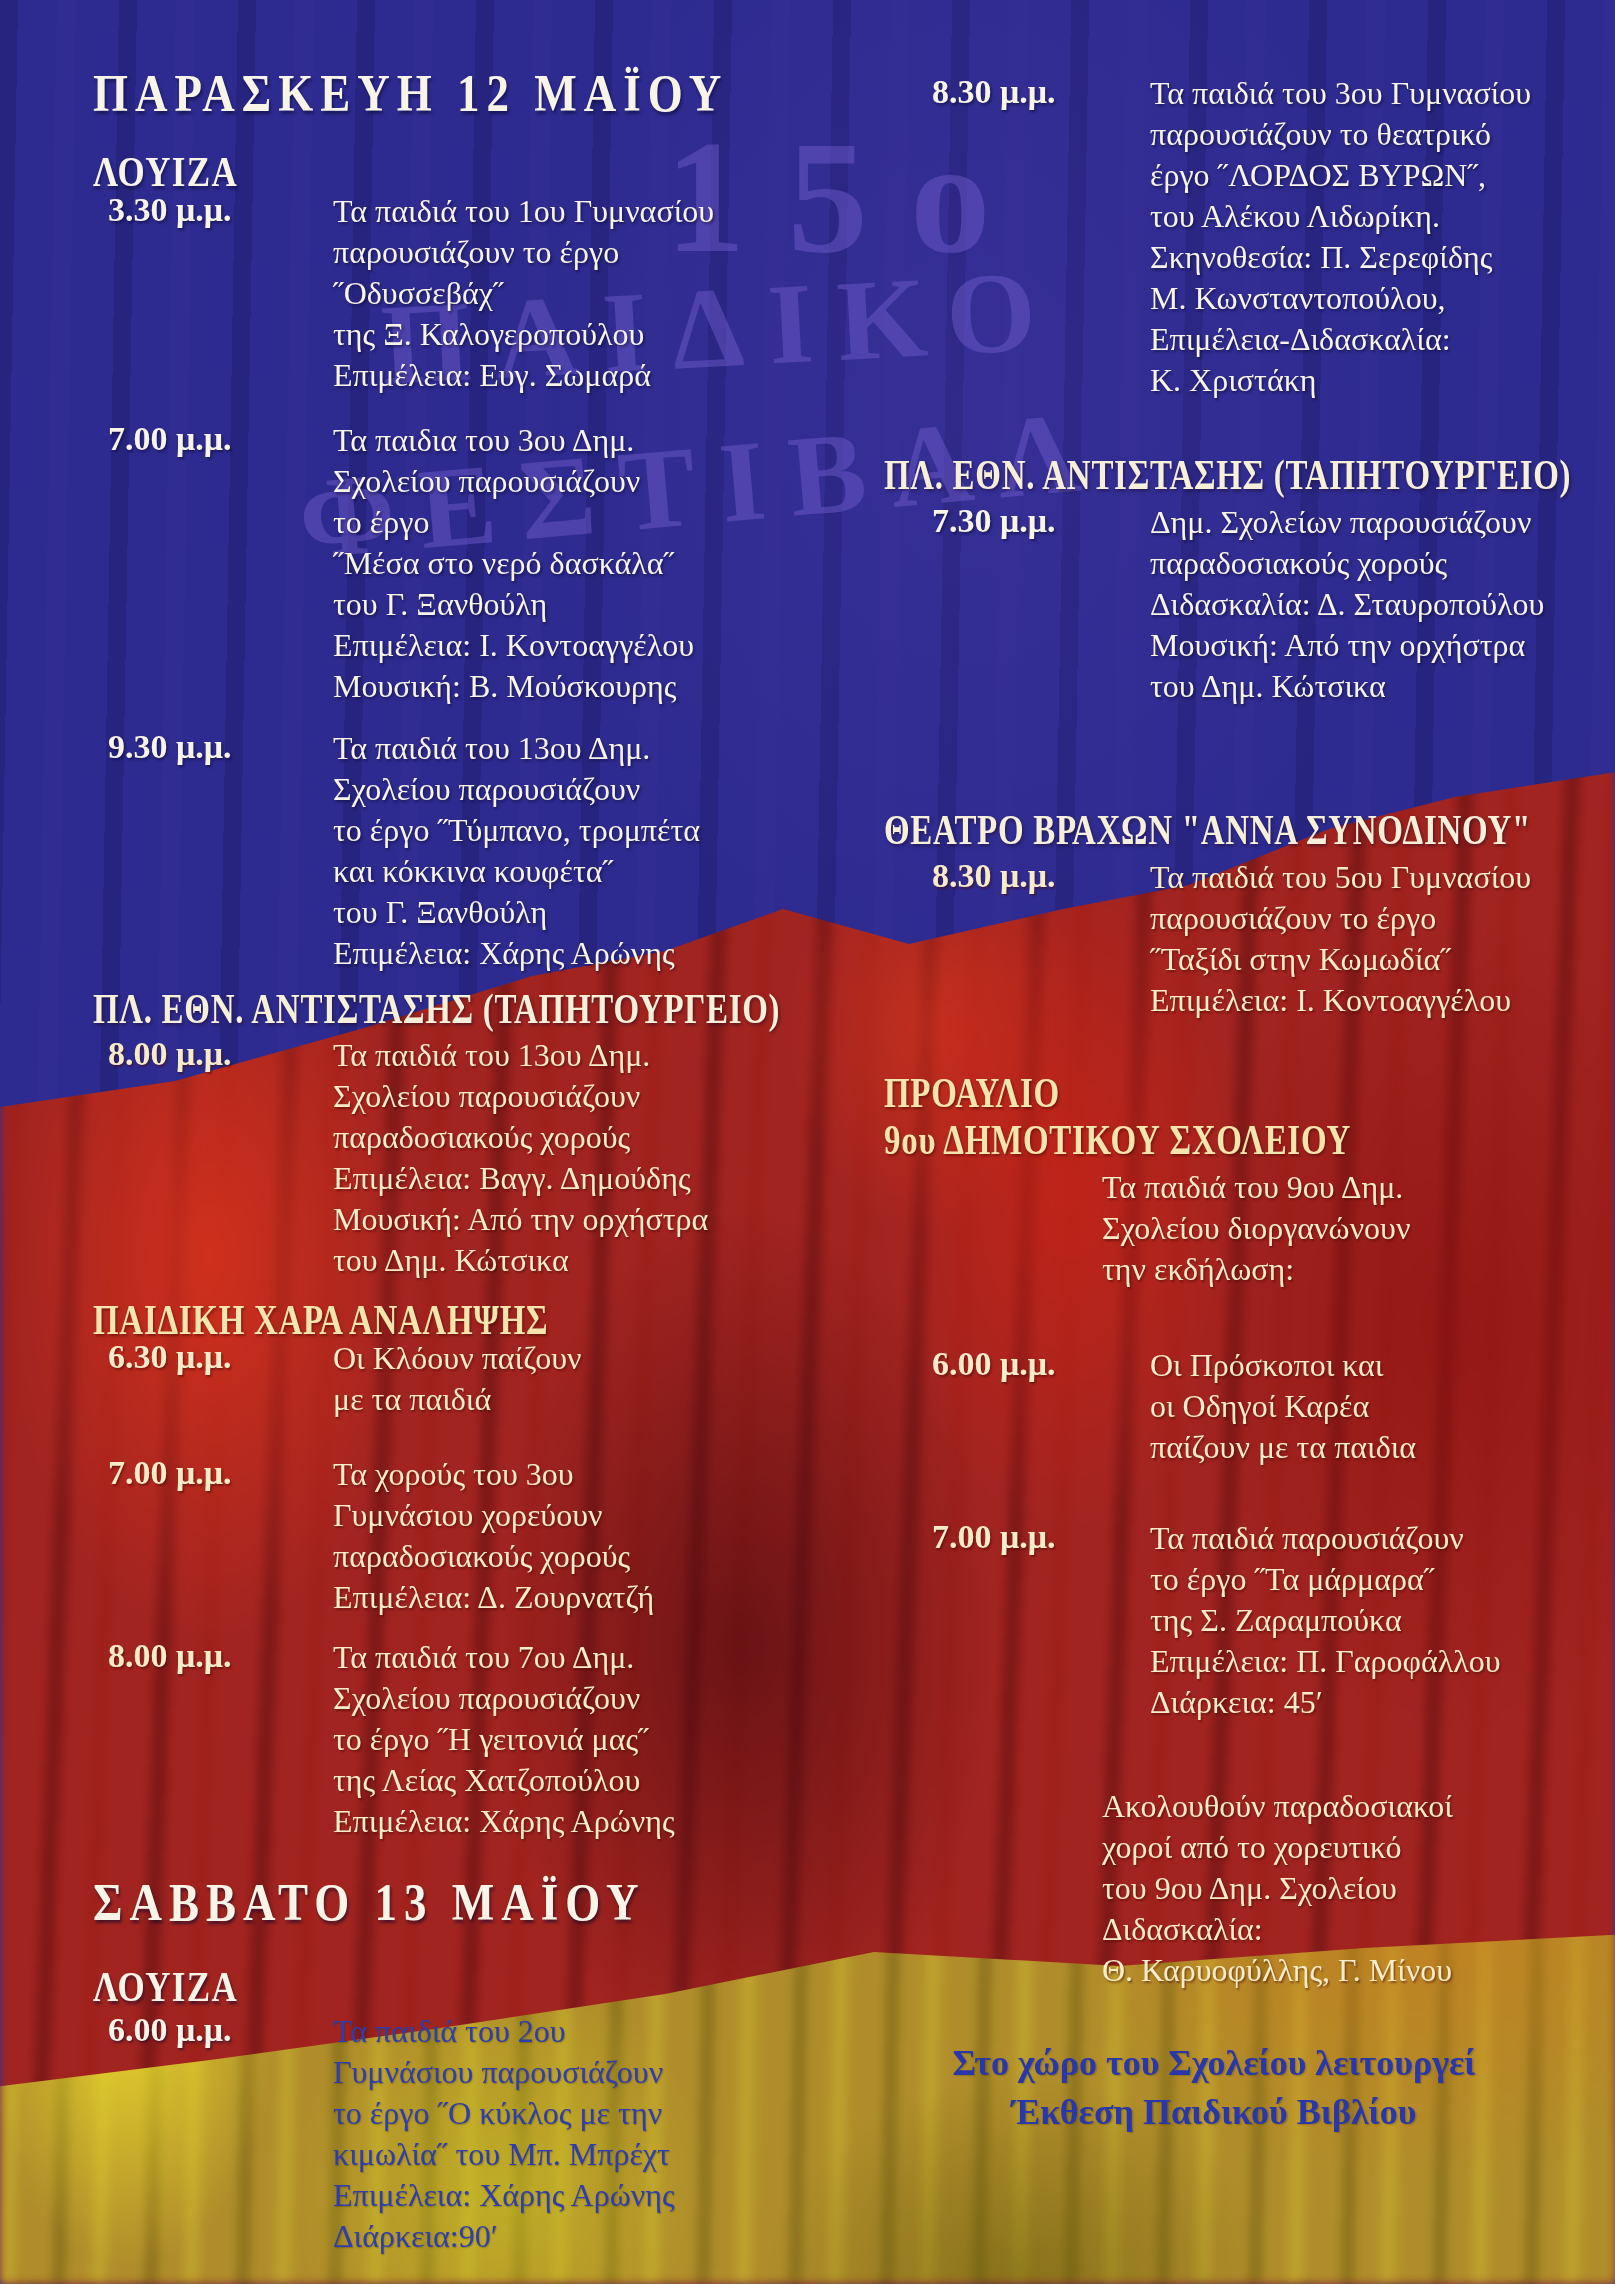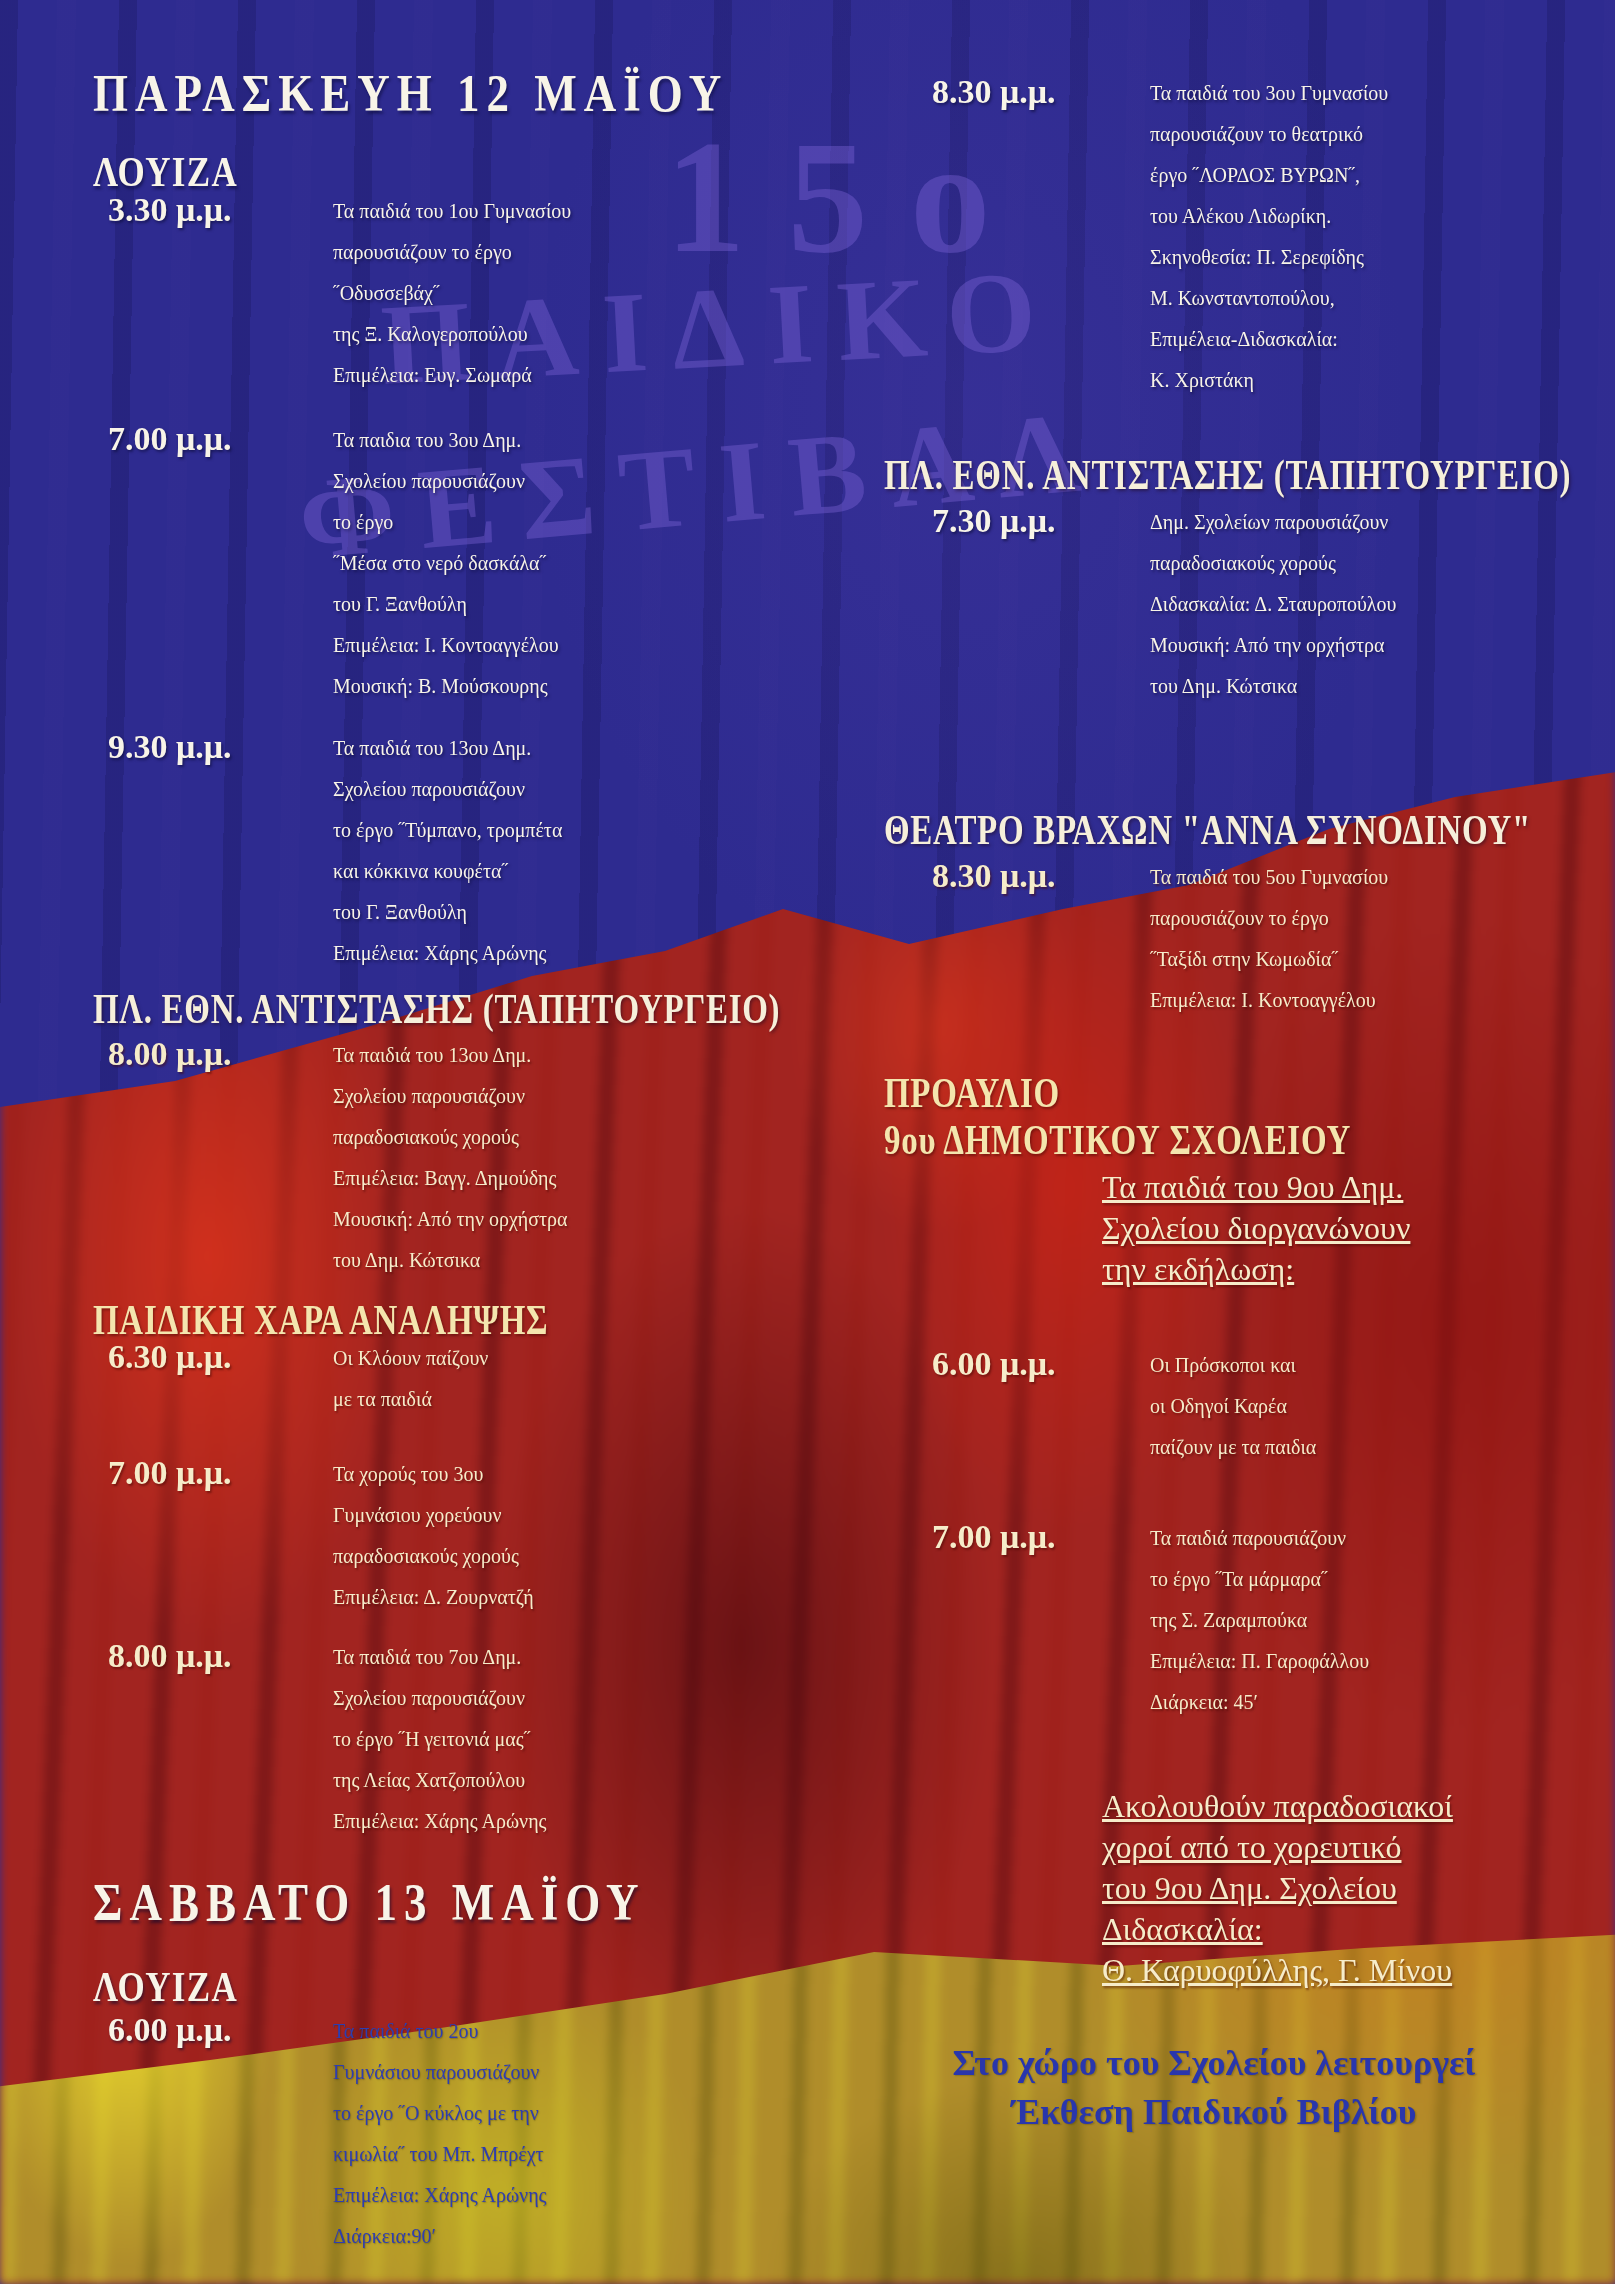--- a/index.html
+++ b/index.html
@@ -42,23 +42,23 @@
   .abs{position:absolute;z-index:10;}
   .day-title{font-size:45px;font-weight:bold;letter-spacing:7px;transform:scaleY(1.15);transform-origin:left top;white-space:nowrap;}
   .venue{font-size:35px;font-weight:bold;letter-spacing:1.4px;transform:scaleY(1.2);transform-origin:left top;white-space:nowrap;}
   .section-hdr{font-size:33px;font-weight:bold;letter-spacing:0.7px;transform:scaleY(1.3);transform-origin:left top;white-space:nowrap;}
   .event{display:flex;align-items:flex-start;}
   .ev-left{left:108px;width:752px;}
   .ev-right{left:932px;width:728px;}
   .ev-left .time{width:225px;flex:none;}
   .ev-right .time{width:218px;flex:none;}
   .time{font-size:34px;font-weight:bold;white-space:nowrap;}
-  .lines{font-size:20px;line-height:41px;}
+  .lines{font-size:32px;line-height:41px;}
   .lines .line{white-space:nowrap;}
-  .freeblock{font-size:32px;line-height:41px;text-decoration:underline;}
+  .freeblock{font-size:32px;line-height:41px;}
   .t-white,.c-white{color:#f8f4e8;text-shadow:1.4px 2.1px 2.8px rgba(8,8,45,.55);}
   .t-cream,.c-cream{color:#f6ecca;text-shadow:1.4px 2.1px 2.1px rgba(70,8,4,.5);}
   .hdr-ivory{color:#f6efda;text-shadow:1.4px 2.1px 2.8px rgba(30,8,30,.5);}
   .hdr-cream{color:#f4e5ae;text-shadow:1.4px 2.1px 2.1px rgba(70,8,4,.5);}
   .c-blue{color:#2e3db0;text-shadow:0.7px 1.4px 1.4px rgba(50,45,5,.35);}
   .note{z-index:10;font-size:36px;line-height:49px;font-weight:bold;text-align:center;color:#2936ac;text-shadow:1.4px 1.4px 1.4px rgba(60,55,10,.3);}
 </style>
 </head>
 <body>
 

